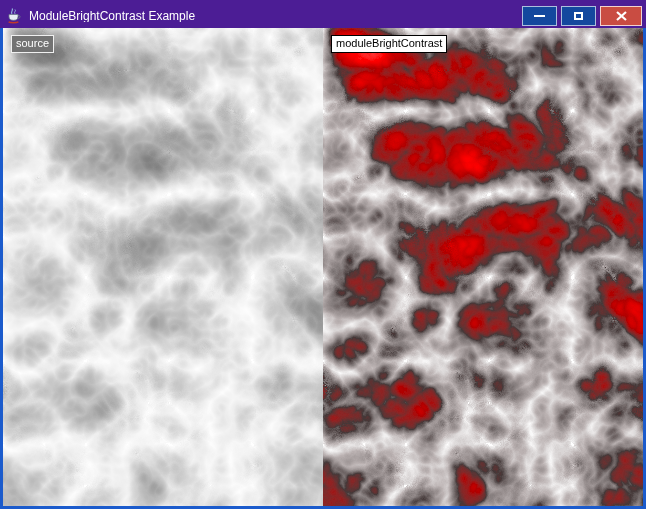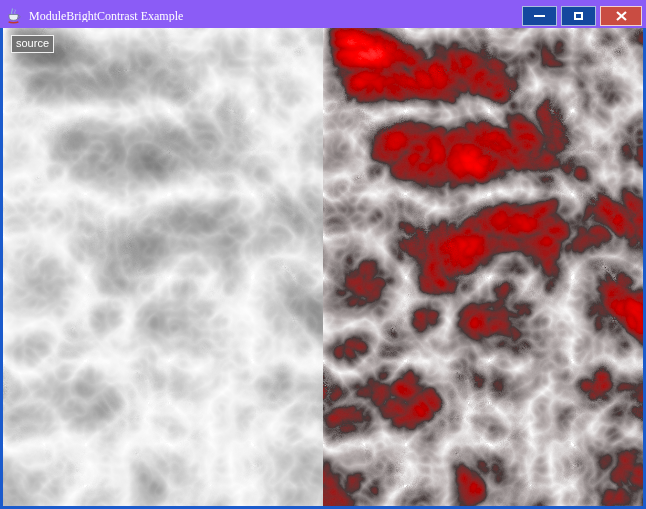--- a/index.html
+++ b/index.html
@@ -10,22 +10,21 @@
     width: 646px; height: 509px;
     background: #1b5bcc;
     display: flex; flex-direction: column;
   }
 
   
   .titlebar {
     height: 28px; flex: 0 0 28px;
     display: flex; align-items: center;
     padding: 4px 4px 0 6px;
-    background: #8b5cf6;
-    font-family: Liberation Serif, serif;
+    background: #4c1d95;
   }
   .app-icon { width: 16px; height: 17px; flex: 0 0 16px; display: flex; align-items: center; }
   .title-text {
     color: #ffffff; font-size: 12px; line-height: 1;
     margin-left: 7px; flex: 1 1 auto;
     white-space: nowrap; overflow: hidden;
   }
   .controls { display: flex; gap: 4px; align-items: center; }
   .ctl-btn {
     height: 20px; width: 35px;
@@ -122,16 +121,17 @@
           <feTurbulence type="turbulence" baseFrequency="0.012" numOctaves="4" seed="5"></feTurbulence>
           <feColorMatrix type="matrix" values="1 0 0 0 0  1 0 0 0 0  1 0 0 0 0  0 0 0 0 1"></feColorMatrix>
           <feComponentTransfer>
             <feFuncR type="table" tableValues="1 0.5 0.06 0.45 1 1"></feFuncR>
             <feFuncG type="table" tableValues="1 0.45 0.04 0 0 0.08"></feFuncG>
             <feFuncB type="table" tableValues="1 0.45 0.04 0 0 0.08"></feFuncB>
           </feComponentTransfer>
         </filter>
         <rect width="320" height="478" filter="url(#fRes)"></rect>
       </svg>
+      <span class="img-label light">moduleBrightContrast</span>
     </div>
 
   </div>
 </div>
 
 </body></html>

